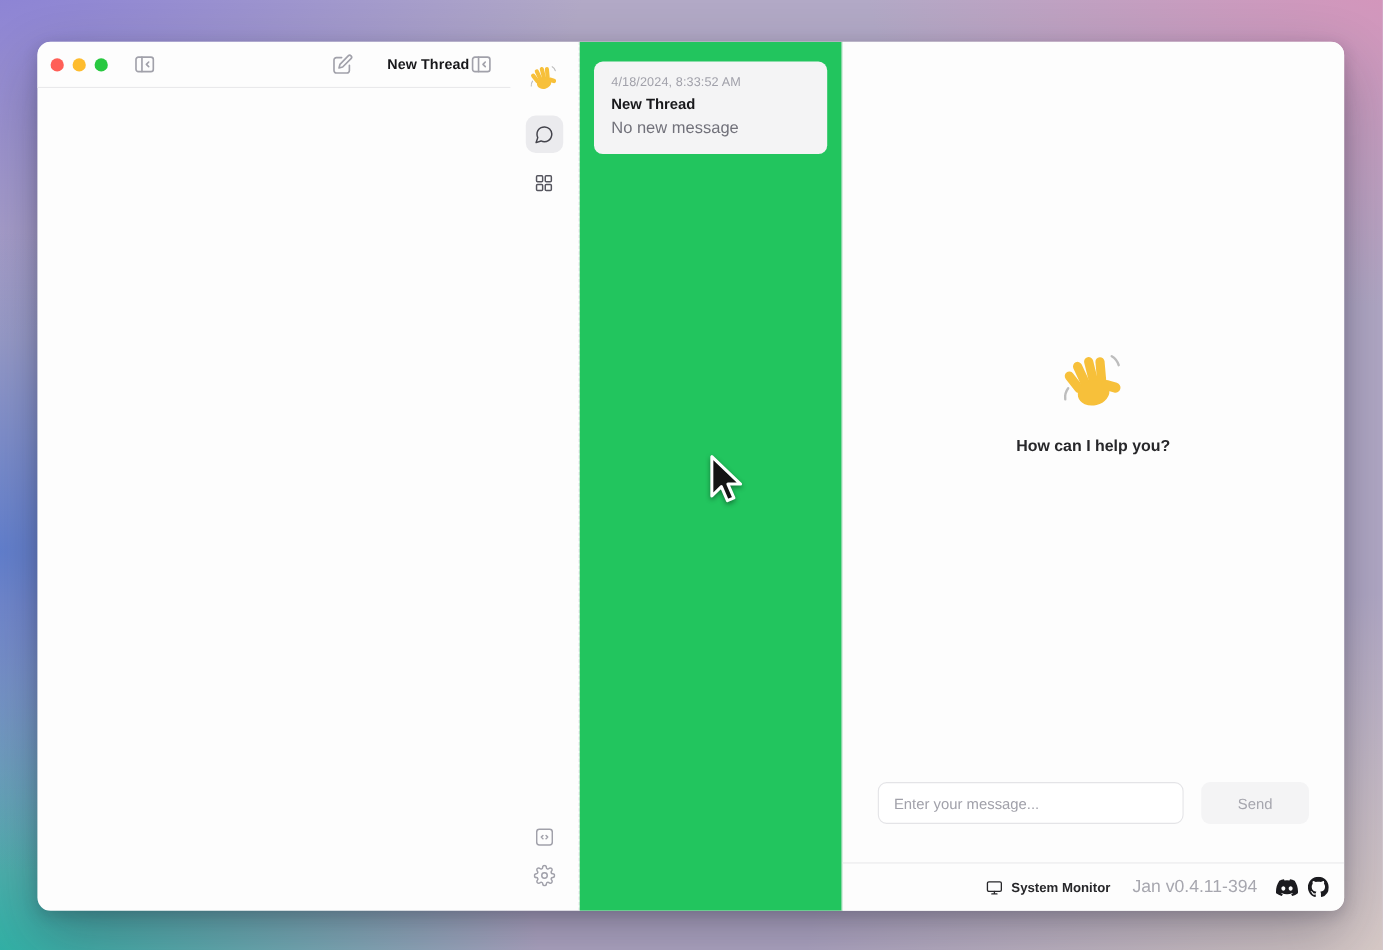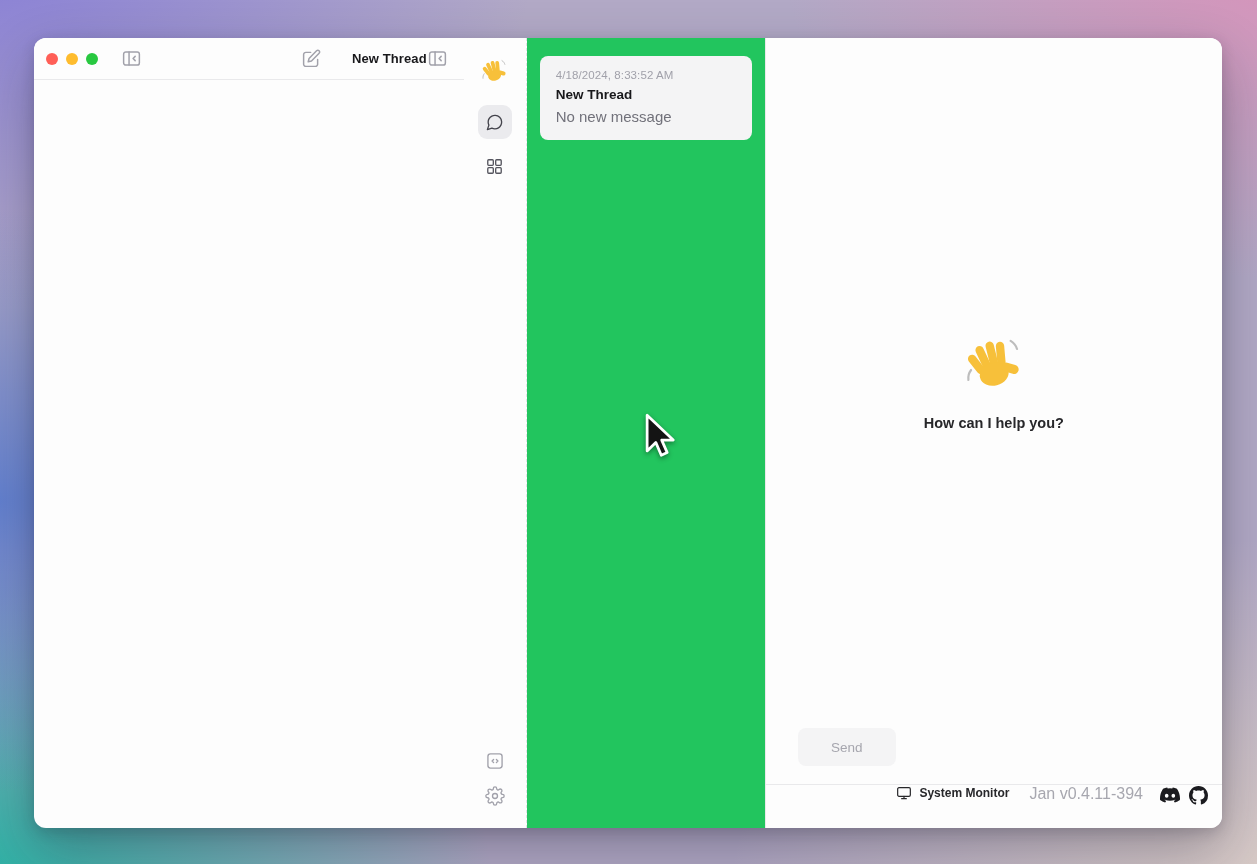--- a/index.html
+++ b/index.html
@@ -47,32 +47,32 @@
   .rail-chat { margin-top:20px; color:#44444c; }
   .rail-grid { margin-top:10px; color:#55555e; }
   .rail-bottom { margin-top:auto; display:flex; flex-direction:column; align-items:center; gap:15px; color:#a1a1aa; }
 
   .threads { width:239px; flex:none; border-right:1px solid #e9e9eb; padding:18px 13px; background:#22c55e; }
   .thread-card { background:#f4f4f5; border-radius:8px; padding:13px 16px 15px; }
   .thread-date { font-size:11.5px; color:#a1a1aa; letter-spacing:.1px; }
   .thread-title { font-size:13.5px; font-weight:700; color:#18181b; margin-top:6px; }
   .thread-sub { font-size:15px; color:#71717a; margin-top:6px; }
 
-  .main { flex:1; display:flex; flex-direction:column; min-width:0; background:#fdfdfd; }
+  .main { flex:1; display:flex; flex-direction:column; min-width:0; background:#fdfdfd;gap:17px; }
   .content { flex:1; display:flex; align-items:center; justify-content:center; }
   .welcome { display:flex; flex-direction:column; align-items:center; }
   .welcome-hand { width:60px; height:60px; }
   .greeting { margin-top:20px; font-size:14.5px; font-weight:600; color:#27272a; }
 
   .composer { flex:none; display:flex; gap:16px; padding:0 32px 18px; }
   .msg-input { flex:1; height:38px; border:1px solid #e4e4e7; border-radius:8px; background:#fff; padding:0 14px; font-size:13.5px; font-family:"Liberation Sans",sans-serif; color:#27272a; outline:none; }
   .msg-input::placeholder { color:#a1a1aa; }
   .send-btn { width:98px; height:38px; border:none; border-radius:8px; background:#f4f4f5; color:#a6a6ae; font-size:13.5px; font-weight:400; font-family:"Liberation Sans",sans-serif; }
 
-  .footer { height:44px; flex:none; border-top:1px solid #e9e9eb; display:flex; align-items:flex-start; justify-content:flex-end; padding:0 14px; }
+  .footer { height:44px; flex:none; border-top:1px solid #e9e9eb; display:flex; align-items:center; justify-content:flex-end; padding:0 14px; }
   .sysmon { display:flex; align-items:center; gap:7px; color:#27272a; }
   .sysmon-label { font-size:12px; font-weight:700; color:#27272a; }
   .version { font-size:16px; color:#a7a7af; margin-left:20px; }
   .footer-social { display:flex; align-items:center; gap:9px; margin-left:17px; color:#1b1b1f; }
 
   
   .cursor { position:absolute; left:643px; top:413px; width:33px; height:47px; pointer-events:none; filter:drop-shadow(0 2px 2.5px rgba(0,0,0,.4)); }
 
   .hidden-defs { position:absolute; width:0; height:0; overflow:hidden; }
   svg { display:block; }
@@ -188,20 +188,21 @@
         <div class="content">
           <div class="welcome">
             <svg class="welcome-hand" viewBox="0 0 72 72">
                 <use href="#hand-shape"></use>
               </svg>
             <div class="greeting">How can I help you?</div>
           </div>
         </div>
 
         <div class="composer">
+          <input class="msg-input" type="text" placeholder="Enter your message..." style="">
           <button class="send-btn">Send</button>
         </div>
 
         <div class="footer">
           <div class="sysmon">
             <svg width="16" height="16" viewBox="0 0 24 24" fill="none" stroke="currentColor" stroke-width="1.8" stroke-linecap="round" stroke-linejoin="round">
               <rect x="2.5" y="4" width="19" height="13" rx="2"></rect>
               <path d="M8.5 20.5h7M12 17v3.5"></path>
             </svg>
             <span class="sysmon-label">System Monitor</span>

